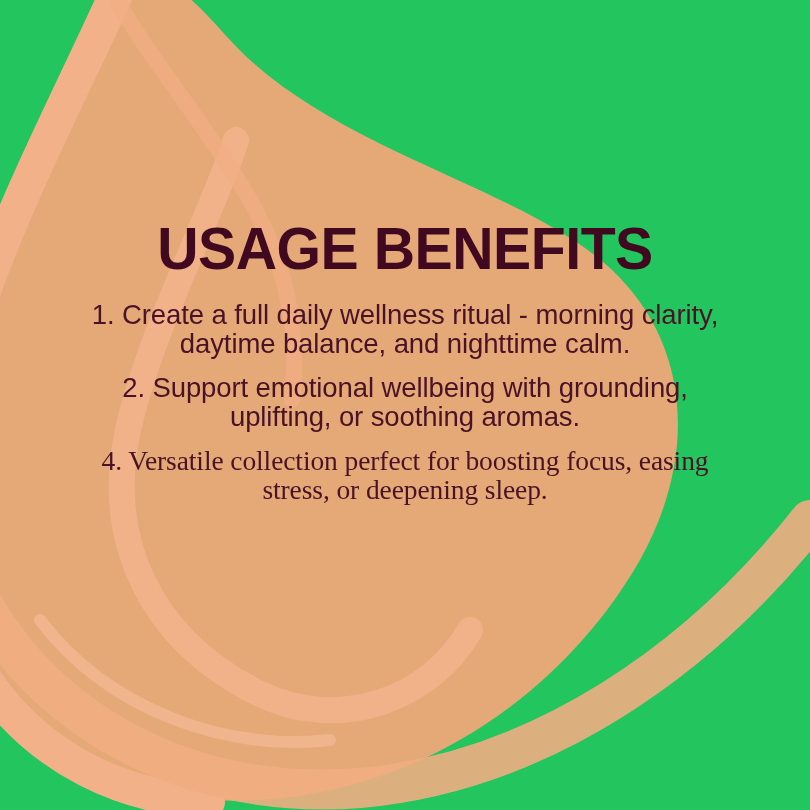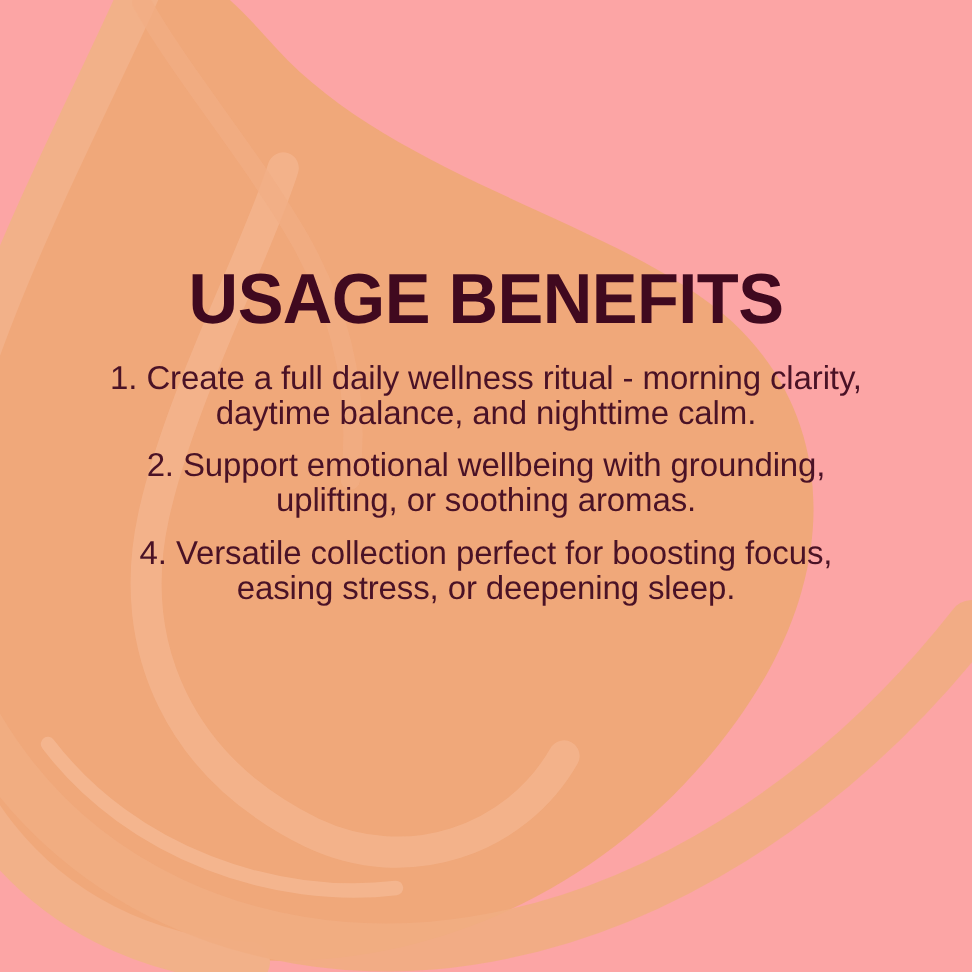--- a/index.html
+++ b/index.html
@@ -55,30 +55,30 @@
   }
   .benefit-item {
     text-align: center;
     font-size: 27.5px;
     line-height: 29px;
     font-weight: 400;
     color: #4a1226;
     margin: 0 0 15px 0;
     letter-spacing: -0.1px;
   }
-  .benefit-item:last-child { margin-bottom: 0; }
+  .benefit-item:last-child { margin-bottom: 0; font-family: Liberation Serif, serif; }
   .benefit-item.narrow-a { padding: 0 18px; }
   .benefit-item.narrow-b { padding: 0 28px; }
   .benefit-item.narrow-c { padding: 0 22px; }
   .benefit-item.narrow-d { padding: 0 20px; }
 </style>
 </head>
 <body>
 
-<div id="canvas" style="background: #fca5a5;">
+<div id="canvas" style="background: #22c55e;">
 
   <svg id="bg-decor" viewBox="0 0 810 810" aria-hidden="true">
     <defs>
       <clipPath id="canvasClip">
         <rect x="0" y="0" width="810" height="810"></rect>
       </clipPath>
     </defs>
     <g clip-path="url(#canvasClip)">
 
       <path d="M 118 -10

